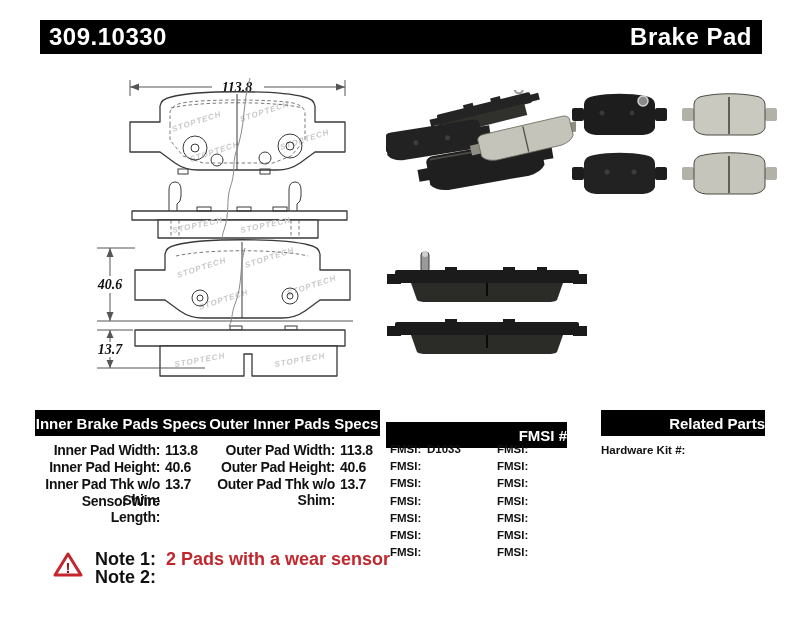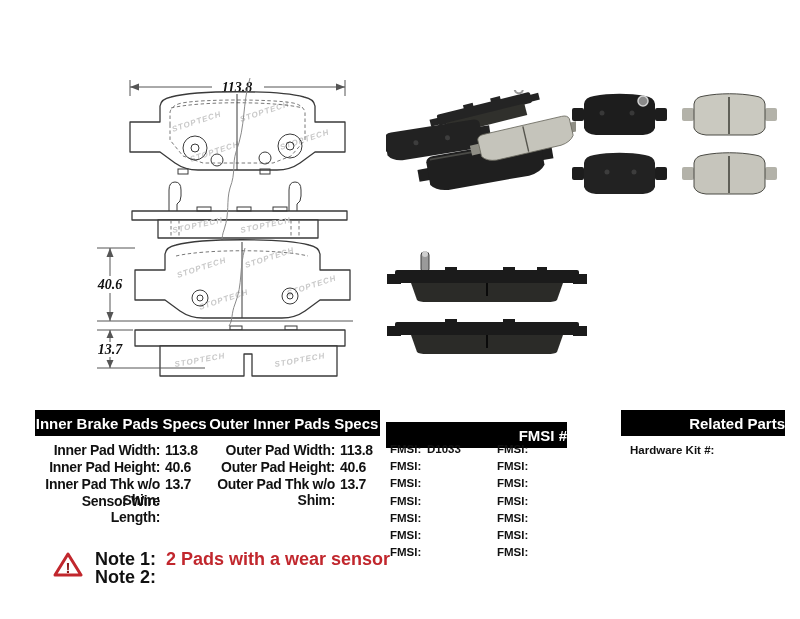--- a/index.html
+++ b/index.html
@@ -44,31 +44,35 @@
     position:absolute;top:410px;height:26px;background:var(--header-bg);color:#fff;
     font-weight:bold;font-size:15px;display:flex;align-items:center;justify-content:flex-end;
   }
   .thead.split>span{flex:1;text-align:center;}
   .spec-table{position:absolute;top:442px;font-weight:bold;font-size:14px;letter-spacing:-0.3px;color:#111;}
   .spec-row{display:grid;grid-template-columns:130px auto;height:17px;align-items:baseline;}
   .spec-row .lbl{text-align:right;}
   .spec-row .val{text-align:left;padding-left:5px;}
   .fmsi-table{position:absolute;left:390px;top:443px;font-weight:bold;font-size:11.5px;color:#111;}
   .fmsi-row{display:grid;grid-template-columns:37px 70px 37px auto;height:17.2px;align-items:baseline;}
-  .related-row{position:absolute;left:601px;top:444px;font-weight:bold;font-size:11.5px;color:#111;margin-left:29px;}
+  .related-row{position:absolute;left:601px;top:444px;font-weight:bold;font-size:11.5px;color:#111;}
   
   .notes-text{position:absolute;left:95px;top:550px;font-weight:bold;font-size:18px;color:#111;line-height:18px;}
   .note-line{white-space:nowrap;}
   .note-red{color:var(--accent-red);margin-left:10px;}
 </style>
 </head>
 <body>
 
 <div class="page">
 
+  <div class="hdr-bar">
+    <span>309.10330</span>
+    <span>Brake Pad</span>
+  </div>
 
   <svg class="abs" style="left:45px;top:70px;" width="330" height="330" viewBox="0 0 330 330">
 
     <g>
       <line class="dim" x1="85" y1="10" x2="85" y2="26"></line>
       <line class="dim" x1="300" y1="10" x2="300" y2="26"></line>
       <line class="dim" x1="85" y1="17" x2="300" y2="17"></line>
       <polygon class="dimfill" points="85,17 94,13.5 94,20.5"></polygon>
       <polygon class="dimfill" points="300,17 291,13.5 291,20.5"></polygon>
       <rect x="167" y="8" width="52" height="17" fill="#fff"></rect>
@@ -240,21 +244,21 @@
     </g>
   </svg>
 
   <div class="thead split" style="left:35px;width:345px;">
     <span>Inner Brake Pads Specs</span>
     <span>Outer Inner Pads Specs</span>
   </div>
   <div class="thead" style="left:386px;width:181px;margin-top:12px;">
     <span>FMSI #</span>
   </div>
-  <div class="thead" style="left:621px;width:164px;">
+  <div class="thead" style="left:601px;width:164px;">
     <span>Related Parts</span>
   </div>
 
   <div class="spec-table" style="left:30px;width:175px;">
     <div class="spec-row">
       <span class="lbl">Inner Pad Width:</span>
       <span class="val">113.8</span>
     </div>
     <div class="spec-row">
       <span class="lbl">Inner Pad Height:</span>

